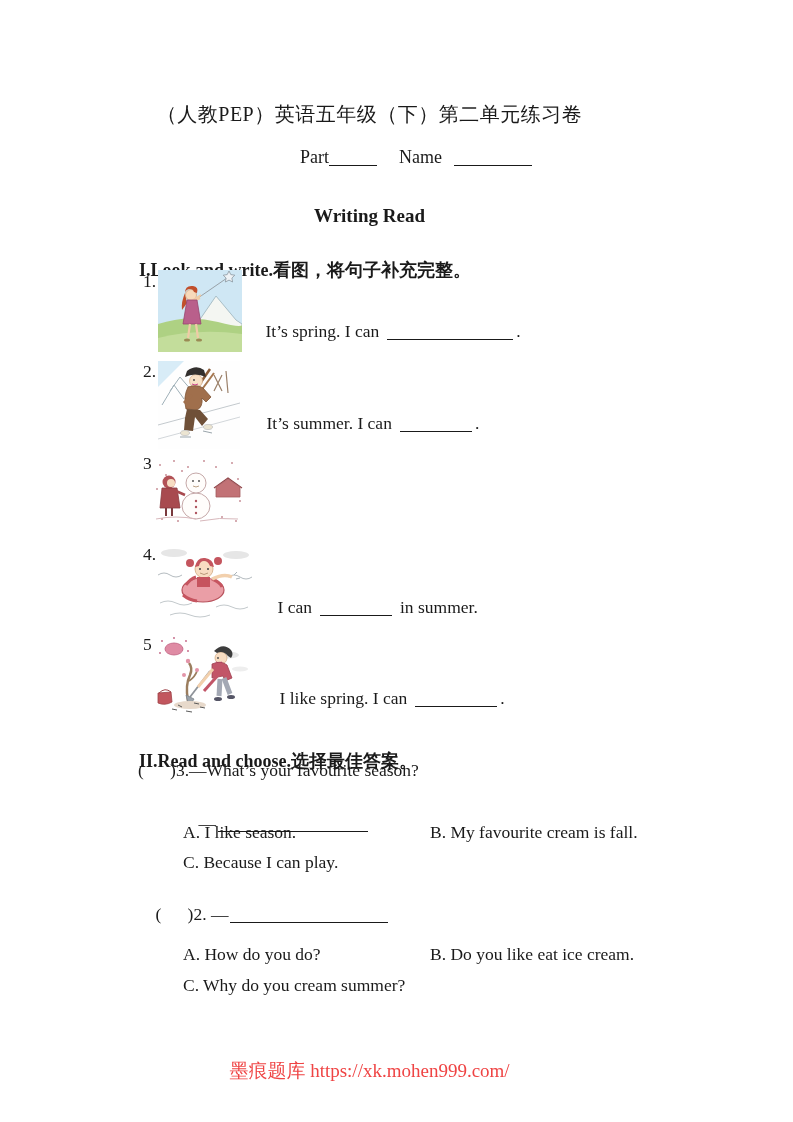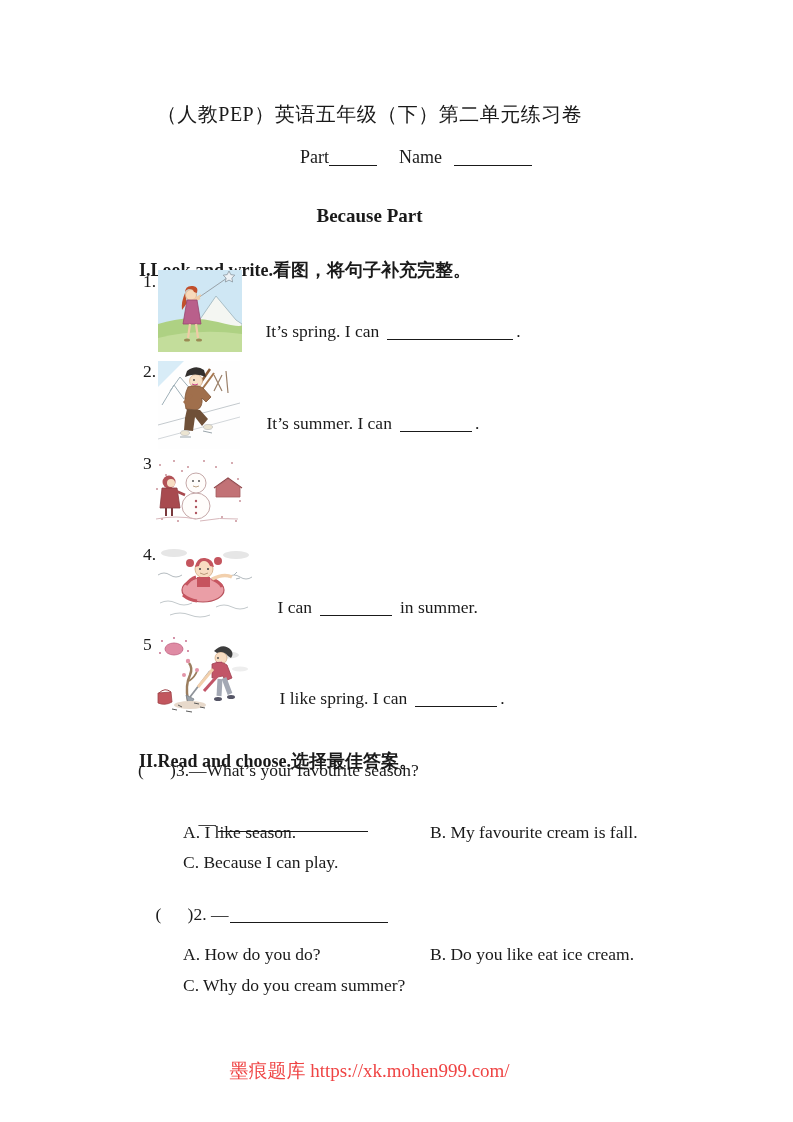--- a/index.html
+++ b/index.html
@@ -25,21 +25,21 @@
 <body>
 
 <div class="page">
 
   <div class="abs center title" style="top:101px;">（人教PEP）英语五年级（下）第二单元练习卷</div>
 
   <div class="abs classline" style="top:147px;left:300px;">
     <span>Part</span><span class="blank" style="width:48px;"></span><span style="margin-left:22px;">Name</span><span class="blank" style="width:78px;margin-left:12px;"></span>
   </div>
 
-  <div class="abs center wpart" style="top:205px;">Because Part</div>
+  <div class="abs center wpart" style="top:205px;">Writing Read</div>
 
   <div class="abs heading" style="top:237px;left:121px;">
     <span class="en">I.Look and write.</span><span class="zh">看图，将句子补充完整。</span>
   </div>
 
   <div class="abs num" style="top:271px;left:143px;">1.</div>
   <svg class="abs" style="top:270px;left:158px;" width="84" height="82" viewBox="0 0 84 82">
     <rect x="0" y="0" width="84" height="58" fill="#cfe7f4"></rect>
     <path d="M36,58 L58,26 L78,50 L84,54 L84,58 Z" fill="#f4f6f2" stroke="#a9bfc7" stroke-width="1"></path>
     <path d="M0,54 Q30,44 60,52 T84,52 L84,82 L0,82 Z" fill="#aed183"></path>

